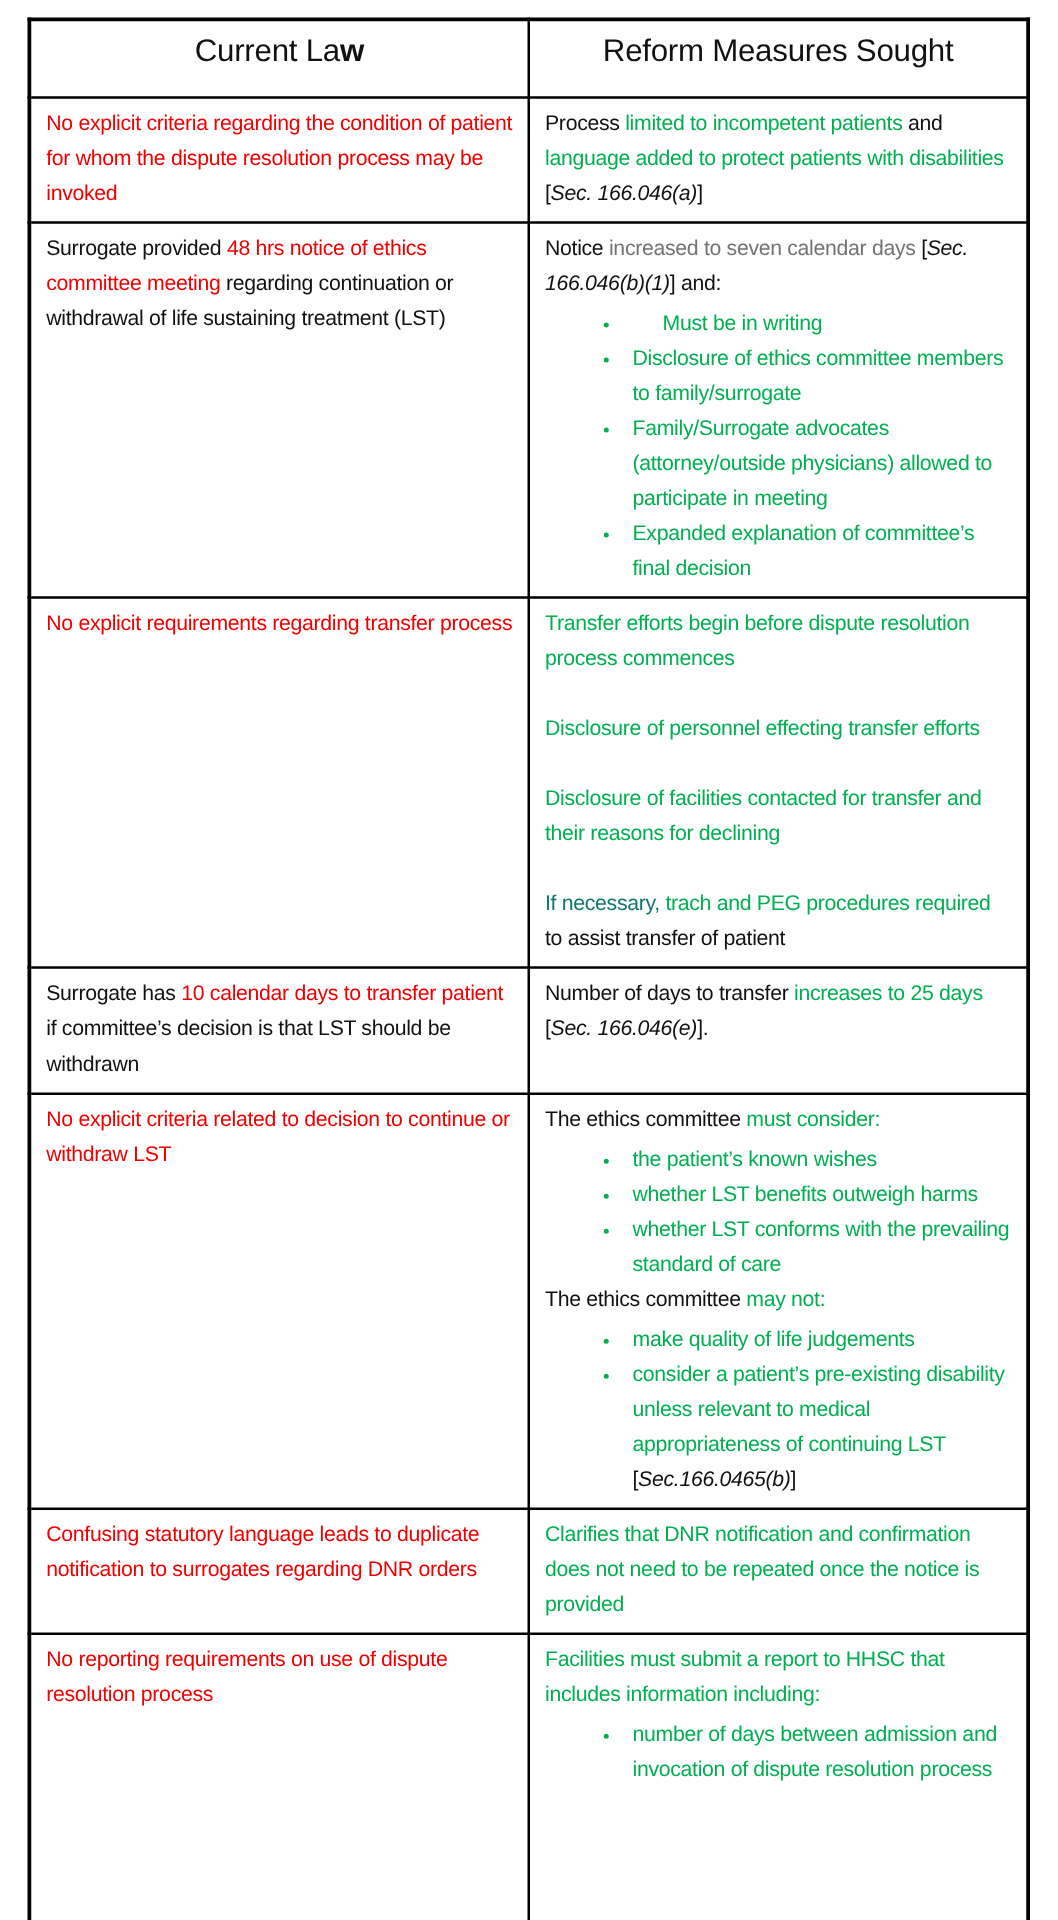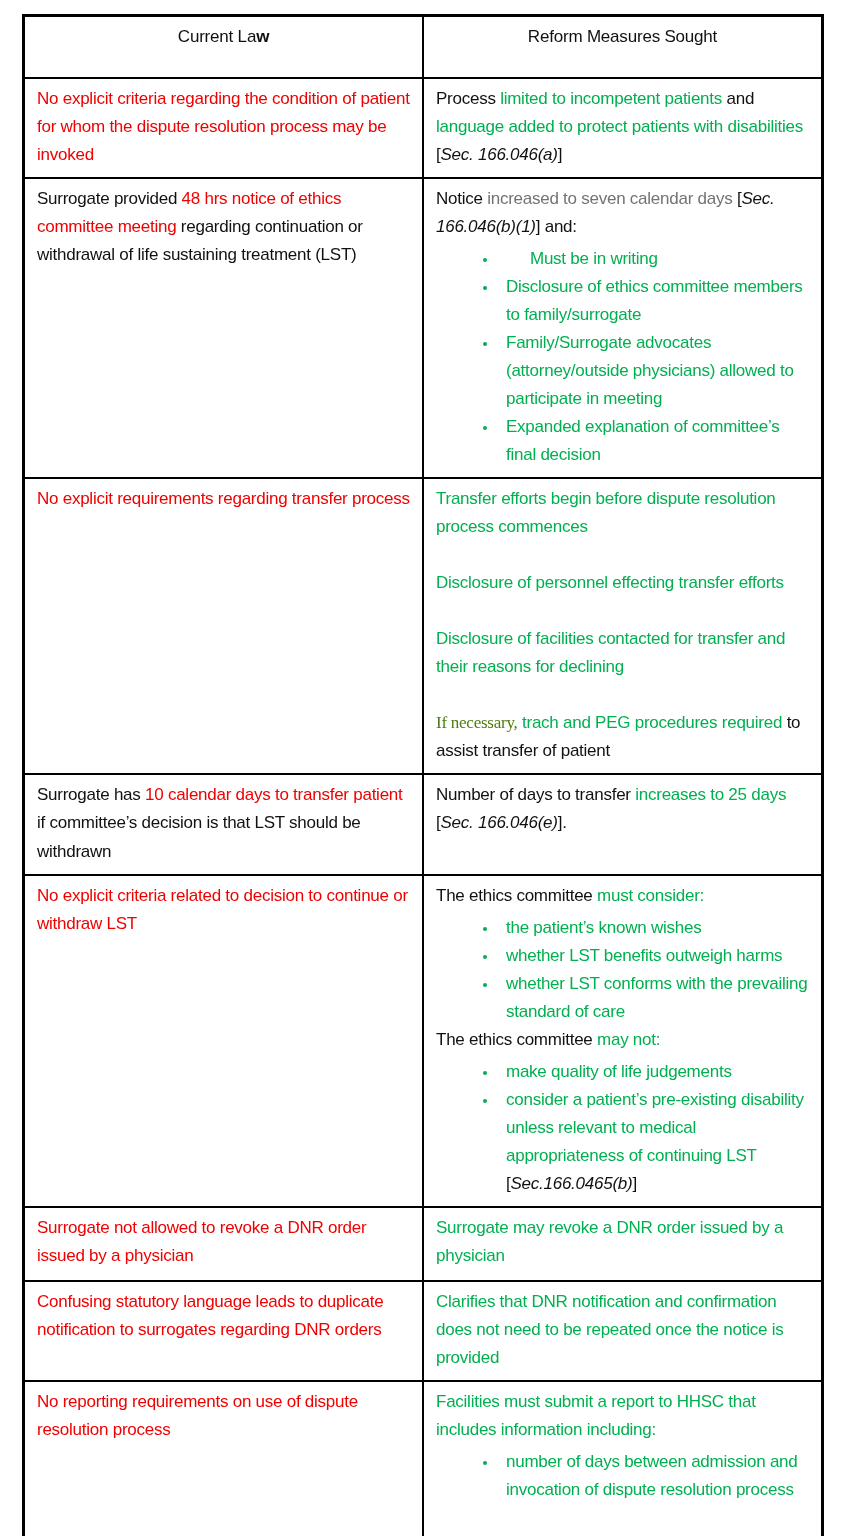--- a/index.html
+++ b/index.html
@@ -25,21 +25,21 @@
   table.law-table th,
   table.law-table td{
     border:2px solid var(--border);
     vertical-align:top;
     width:50%;
     padding:6px 12px 8px 12px;
     box-sizing:border-box;
   }
   th{
     font-weight:normal;
-    font-size:17px;
+    font-size:25px;
     text-align:center;
     padding-top:10px !important;
     height:62px;
     letter-spacing:-0.2px;
   }
   th .b{font-weight:bold;}
   td{
     font-size:17px;
     line-height:1.65;
     letter-spacing:-0.25px;
@@ -104,21 +104,21 @@
         </td>
       </tr>
       <tr class="row-3">
         <td>
           <p><span style="color: rgb(240, 0, 0);">No explicit requirements regarding transfer process</span></p>
         </td>
         <td>
           <p><span style="color: rgb(0, 176, 80);">Transfer efforts begin before dispute resolution process commences</span></p>
           <p class="spaced"><span style="color: rgb(0, 176, 80);">Disclosure of personnel effecting transfer efforts</span></p>
           <p class="spaced"><span style="color: rgb(0, 176, 80);">Disclosure of facilities contacted for transfer and their reasons for declining</span></p>
-          <p class="spaced"><span style="color: #4d7c0f; font-family: Liberation Serif, serif;">If necessary,</span><span style="color: rgb(0, 176, 80);"> trach and PEG procedures required </span><span style="color: rgb(17, 17, 17);">to assist transfer of patient</span></p>
+          <p class="spaced"><span style="color: #0f766e;">If necessary,</span><span style="color: rgb(0, 176, 80);"> trach and PEG procedures required </span><span style="color: rgb(17, 17, 17);">to assist transfer of patient</span></p>
         </td>
       </tr>
       <tr class="row-4">
         <td>
           <p><span style="color: rgb(17, 17, 17);">Surrogate has </span><span style="color: rgb(240, 0, 0);">10 calendar days to transfer patient</span><span style="color: rgb(17, 17, 17);"> if committee’s decision is that LST should be withdrawn</span></p>
         </td>
         <td>
           <p><span style="color: rgb(17, 17, 17);">Number of days to transfer </span><span style="color: rgb(0, 176, 80);">increases to 25 days</span><span style="color: rgb(17, 17, 17);"> [</span><span style="color: rgb(17, 17, 17); font-style: italic;">Sec. 166.046(e)</span><span style="color: rgb(17, 17, 17);">].</span></p>
         </td>
       </tr>
@@ -133,28 +133,20 @@
             <li><span style="color: rgb(0, 176, 80);">whether LST benefits outweigh harms</span></li>
             <li><span style="color: rgb(0, 176, 80);">whether LST conforms with the prevailing standard of care</span></li>
           </ul>
           <p><span style="color: rgb(17, 17, 17);">The ethics committee </span><span style="color: rgb(0, 176, 80);">may not:</span></p>
           <ul>
             <li><span style="color: rgb(0, 176, 80);">make quality of life judgements</span></li>
             <li><span style="color: rgb(0, 176, 80);">consider a patient’s pre-existing disability unless relevant to medical appropriateness of continuing LST </span><span style="color: rgb(17, 17, 17);">[</span><span style="color: rgb(17, 17, 17); font-style: italic;">Sec.166.0465(b)</span><span style="color: rgb(17, 17, 17);">]</span></li>
           </ul>
         </td>
       </tr>
-      <tr class="row-7">
-        <td>
-          <p><span style="color: rgb(240, 0, 0);">Surrogate not allowed to revoke a DNR order issued by a physician</span></p>
-        </td>
-        <td>
-          <p><span style="color: rgb(0, 176, 80);">Surrogate may revoke a DNR order issued by a physician</span></p>
-        </td>
-      </tr>
       <tr class="row-8">
         <td>
           <p><span style="color: rgb(240, 0, 0);">Confusing statutory language leads to duplicate notification to surrogates regarding DNR orders</span></p>
         </td>
         <td>
           <p><span style="color: rgb(0, 176, 80);">Clarifies that DNR notification and confirmation does not need to be repeated once the notice is provided</span></p>
         </td>
       </tr>
       <tr class="row-9">
         <td>

